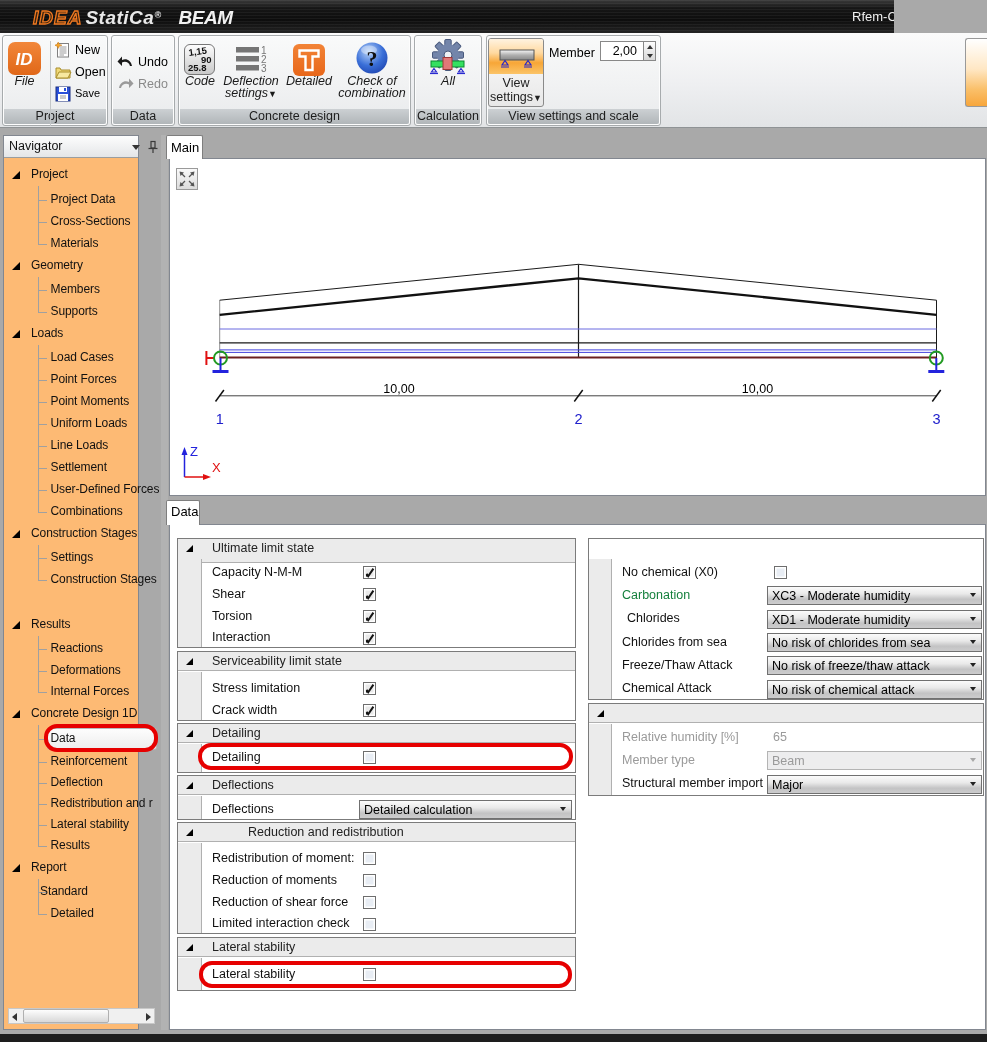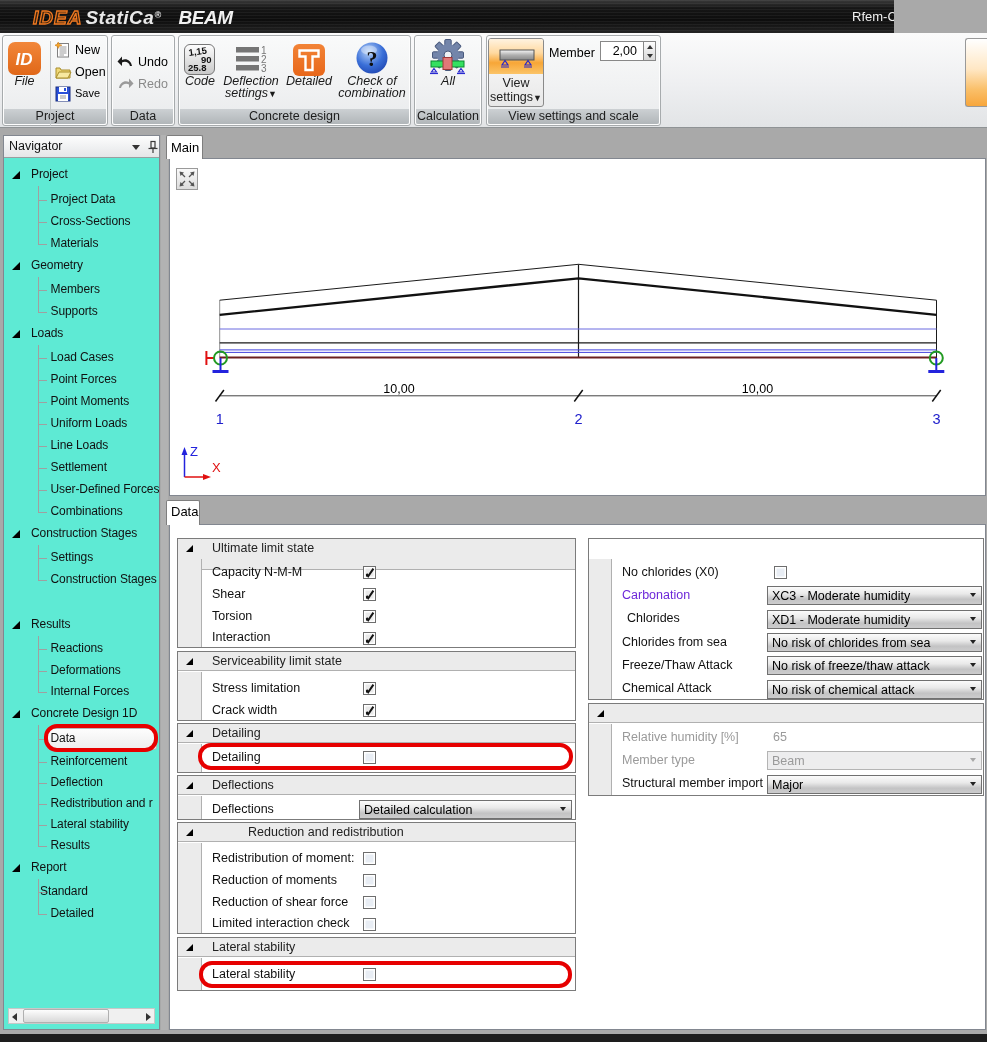--- a/index.html
+++ b/index.html
@@ -5,21 +5,21 @@
 * { margin:0; padding:0; box-sizing:border-box; }
 html,body { width:987px; height:1042px; overflow:hidden; }
 body { font-family:"Liberation Sans", sans-serif; font-size:12px; background:#a9a9a9; position:relative; }
 #titlebar { position:absolute; left:0; top:0; width:894px; height:33px; background:linear-gradient(180deg,#3a3a3a 0%,#161616 25%,#0d0d0d 60%,#232323 100%); color:#fff; overflow:hidden; }
 #titlebar .streaks { position:absolute; left:0; top:0; width:100%; height:100%; background:repeating-linear-gradient(180deg,rgba(255,255,255,0.05) 0 1px,transparent 1px 3px); }
 #ribbon { position:absolute; left:0; top:33px; width:987px; height:95px; background:linear-gradient(180deg,#fbfbfb 0%,#eeeff1 55%,#e2e4e6 100%); border-bottom:1px solid #8f9395; }
 .rgroup { position:absolute; top:2px; height:91px; border:1px solid #a7abad; border-radius:3px; background:linear-gradient(180deg,#f9fafa 0%,#f0f1f2 60%,#e8eaec 100%); box-shadow:inset 0 0 0 1px #fdfdfd; }
 .rgroup .band { position:absolute; left:1px; bottom:1px; width:calc(100% - 2px); height:15px; background:linear-gradient(180deg,#ccd0d3,#b1b6b9); text-align:center; font-size:12.5px; color:#1d1d1d; line-height:15px; border-radius:0 0 2px 2px; }
 .biglabel { position:absolute; text-align:center; font-size:12.5px; color:#1a1a1a; line-height:11.5px;font-style:italic; }
 #ribboncontent { position:absolute; left:0; top:33px; width:987px; height:95px; }
-#nav { position:absolute; left:3px; top:135px; width:157px; height:895px; background:#5eead4; border:1px solid #828790; }
+#nav { position:absolute; left:3px; top:135px; width:136px; height:895px; background:#fdba74; border:1px solid #828790; }
 #navhead { position:absolute; left:0; top:0; width:100%; height:22px; background:linear-gradient(180deg,#fdfdfd,#e4e6e8); border-bottom:1px solid #9a9ea0; font-size:12.5px; line-height:21px; padding-left:5px; color:#111; }
 .titem { position:absolute; white-space:nowrap; font-size:12px; letter-spacing:-0.1px; color:#111; }
 .tab { position:absolute; background:#fff; border:1px solid #7e7e7e; border-bottom:none; font-size:12.5px; color:#000; z-index:5; }
 #drawpanel { position:absolute; left:169px; top:158px; width:817px; height:338px; background:#fff; border:1px solid #828790; }
 #datapanel { position:absolute; left:169px; top:524px; width:817px; height:506px; background:#fff; border:1px solid #828790; }
 #bottombar { position:absolute; left:0; top:1034px; width:987px; height:8px; background:#1d1d1d; }
 .redrect { position:absolute; border:4px solid #e60000; border-radius:13px; z-index:50; }
 </style>
 </head>
 <body>
@@ -327,21 +327,21 @@
       <polygon points="14.5,288 11.5,296 17.5,296" fill="#2323dd"></polygon>
       <line x1="14.5" y1="318" x2="37" y2="318" stroke="#e01010" stroke-width="1.5"></line>
       <polygon points="41,318 33,315 33,321" fill="#e01010"></polygon>
       <text x="20" y="297" font-size="13" fill="#2323dd" font-family="Liberation Sans">Z</text>
       <text x="42" y="313" font-size="13" fill="#e01010" font-family="Liberation Sans">X</text>
     </svg>
 </div>
 <div class="tab" style="left:165.5px;top:500px;width:34.5px;height:25px;line-height:22px;padding-left:4.5px;font-size:13px;border-radius:2px 2px 0 0;">Data</div>
 <div id="datapanel">
 <div style="position:absolute;left:7px;top:13px;width:399px;height:110.2px;border:1px solid #7b7b7b;background:#fff;">
-<div style="position:absolute;left:0;top:0;width:100%;height:31px;background:#ebebeb;border-bottom:1px solid #b0b0b0;">
+<div style="position:absolute;left:0;top:0;width:100%;height:24px;background:#ebebeb;border-bottom:1px solid #b0b0b0;">
         <span style="position:absolute;left:8px;top:6px;width:0;height:0;border-left:7px solid transparent;border-bottom:7px solid #000;"></span>
         <span style="position:absolute;left:34px;top:2px;font-size:12.5px;color:#222;">Ultimate limit state</span>
       </div>
 <div style="position:absolute;left:0;top:20px;bottom:0;width:24px;background:#ebebeb;border-right:1px solid #b0b0b0;"></div>
 <div style="position:absolute;left:34px;top:25.9px;font-size:12.5px;color:#111;white-space:nowrap;">Capacity N-M-M</div>
 <svg style="position:absolute;left:185px;top:27.4px;" width="13" height="13">
         <rect x="0.5" y="0.5" width="12" height="12" fill="#ffffff" stroke="#6e6e6e"></rect>
         <rect x="2.5" y="2.5" width="8" height="8" fill="#e9e9e9"></rect>
         <path d="M 3.6 7.8 L 5.2 10.2 L 10.4 2.6" stroke="#141414" stroke-width="2" fill="none"></path>
         <rect x="3" y="9" width="1.6" height="1.6" fill="#141414"></rect>
@@ -444,26 +444,26 @@
       </div>
 <div style="position:absolute;left:0;top:20px;bottom:0;width:24px;background:#ebebeb;border-right:1px solid #b0b0b0;"></div>
 <div style="position:absolute;left:34px;top:28.9px;font-size:12.5px;color:#111;white-space:nowrap;">Lateral stability</div>
 <svg style="position:absolute;left:185px;top:30.4px;" width="13" height="13">
         <rect x="0.5" y="0.5" width="12" height="12" fill="#ffffff" stroke="#6e6e6e"></rect>
         <rect x="2.5" y="2.5" width="8" height="8" fill="#e8edf4"></rect>
       </svg>
 </div>
 <div style="position:absolute;left:418px;top:13px;width:396px;height:161.8px;border:1px solid #7b7b7b;background:#fff;">
 <div style="position:absolute;left:0;top:20px;bottom:0;width:23px;background:#ebebeb;border-right:1px solid #b0b0b0;"></div>
-<div style="position:absolute;left:33px;top:25.65px;font-size:12.5px;color:#111;white-space:nowrap;">No chlorides (X0)</div>
+<div style="position:absolute;left:33px;top:25.65px;font-size:12.5px;color:#111;white-space:nowrap;">No chemical (X0)</div>
 <svg style="position:absolute;left:185px;top:27.15px;" width="13" height="13">
         <rect x="0.5" y="0.5" width="12" height="12" fill="#ffffff" stroke="#6e6e6e"></rect>
         <rect x="2.5" y="2.5" width="8" height="8" fill="#e8edf4"></rect>
       </svg>
-<div style="position:absolute;left:33px;top:48.949999999999996px;font-size:12.5px;color:#6d28d9;white-space:nowrap;">Carbonation</div>
+<div style="position:absolute;left:33px;top:48.949999999999996px;font-size:12.5px;color:#15803d;white-space:nowrap;">Carbonation</div>
 <div style="position:absolute;left:178px;top:47.449999999999996px;width:215px;height:19px;background:linear-gradient(180deg,#fbfbfb 0%,#e9e9e9 40%,#c3c3c4 72%,#cccccd 100%);border:1px solid #707070;font-size:12.5px;color:#000;line-height:18px;padding-left:4px;overflow:hidden;white-space:nowrap;">XC3 - Moderate humidity<span style="position:absolute;right:5px;top:6px;width:0;height:0;border-left:3.5px solid transparent;border-right:3.5px solid transparent;border-top:4.5px solid #222;"></span></div>
 <div style="position:absolute;left:38px;top:72.25px;font-size:12.5px;color:#111;white-space:nowrap;">Chlorides</div>
 <div style="position:absolute;left:178px;top:70.75px;width:215px;height:19px;background:linear-gradient(180deg,#fbfbfb 0%,#e9e9e9 40%,#c3c3c4 72%,#cccccd 100%);border:1px solid #707070;font-size:12.5px;color:#000;line-height:18px;padding-left:4px;overflow:hidden;white-space:nowrap;">XD1 - Moderate humidity<span style="position:absolute;right:5px;top:6px;width:0;height:0;border-left:3.5px solid transparent;border-right:3.5px solid transparent;border-top:4.5px solid #222;"></span></div>
 <div style="position:absolute;left:33px;top:95.55px;font-size:12.5px;color:#111;white-space:nowrap;">Chlorides from sea</div>
 <div style="position:absolute;left:178px;top:94.05px;width:215px;height:19px;background:linear-gradient(180deg,#fbfbfb 0%,#e9e9e9 40%,#c3c3c4 72%,#cccccd 100%);border:1px solid #707070;font-size:12.5px;color:#000;line-height:18px;padding-left:4px;overflow:hidden;white-space:nowrap;">No risk of chlorides from sea<span style="position:absolute;right:5px;top:6px;width:0;height:0;border-left:3.5px solid transparent;border-right:3.5px solid transparent;border-top:4.5px solid #222;"></span></div>
 <div style="position:absolute;left:33px;top:118.85px;font-size:12.5px;color:#111;white-space:nowrap;">Freeze/Thaw Attack</div>
 <div style="position:absolute;left:178px;top:117.35px;width:215px;height:19px;background:linear-gradient(180deg,#fbfbfb 0%,#e9e9e9 40%,#c3c3c4 72%,#cccccd 100%);border:1px solid #707070;font-size:12.5px;color:#000;line-height:18px;padding-left:4px;overflow:hidden;white-space:nowrap;">No risk of freeze/thaw attack<span style="position:absolute;right:5px;top:6px;width:0;height:0;border-left:3.5px solid transparent;border-right:3.5px solid transparent;border-top:4.5px solid #222;"></span></div>
 <div style="position:absolute;left:33px;top:142.15px;font-size:12.5px;color:#111;white-space:nowrap;">Chemical Attack</div>
 <div style="position:absolute;left:178px;top:140.65px;width:215px;height:19px;background:linear-gradient(180deg,#fbfbfb 0%,#e9e9e9 40%,#c3c3c4 72%,#cccccd 100%);border:1px solid #707070;font-size:12.5px;color:#000;line-height:18px;padding-left:4px;overflow:hidden;white-space:nowrap;">No risk of chemical attack<span style="position:absolute;right:5px;top:6px;width:0;height:0;border-left:3.5px solid transparent;border-right:3.5px solid transparent;border-top:4.5px solid #222;"></span></div>
 </div>

